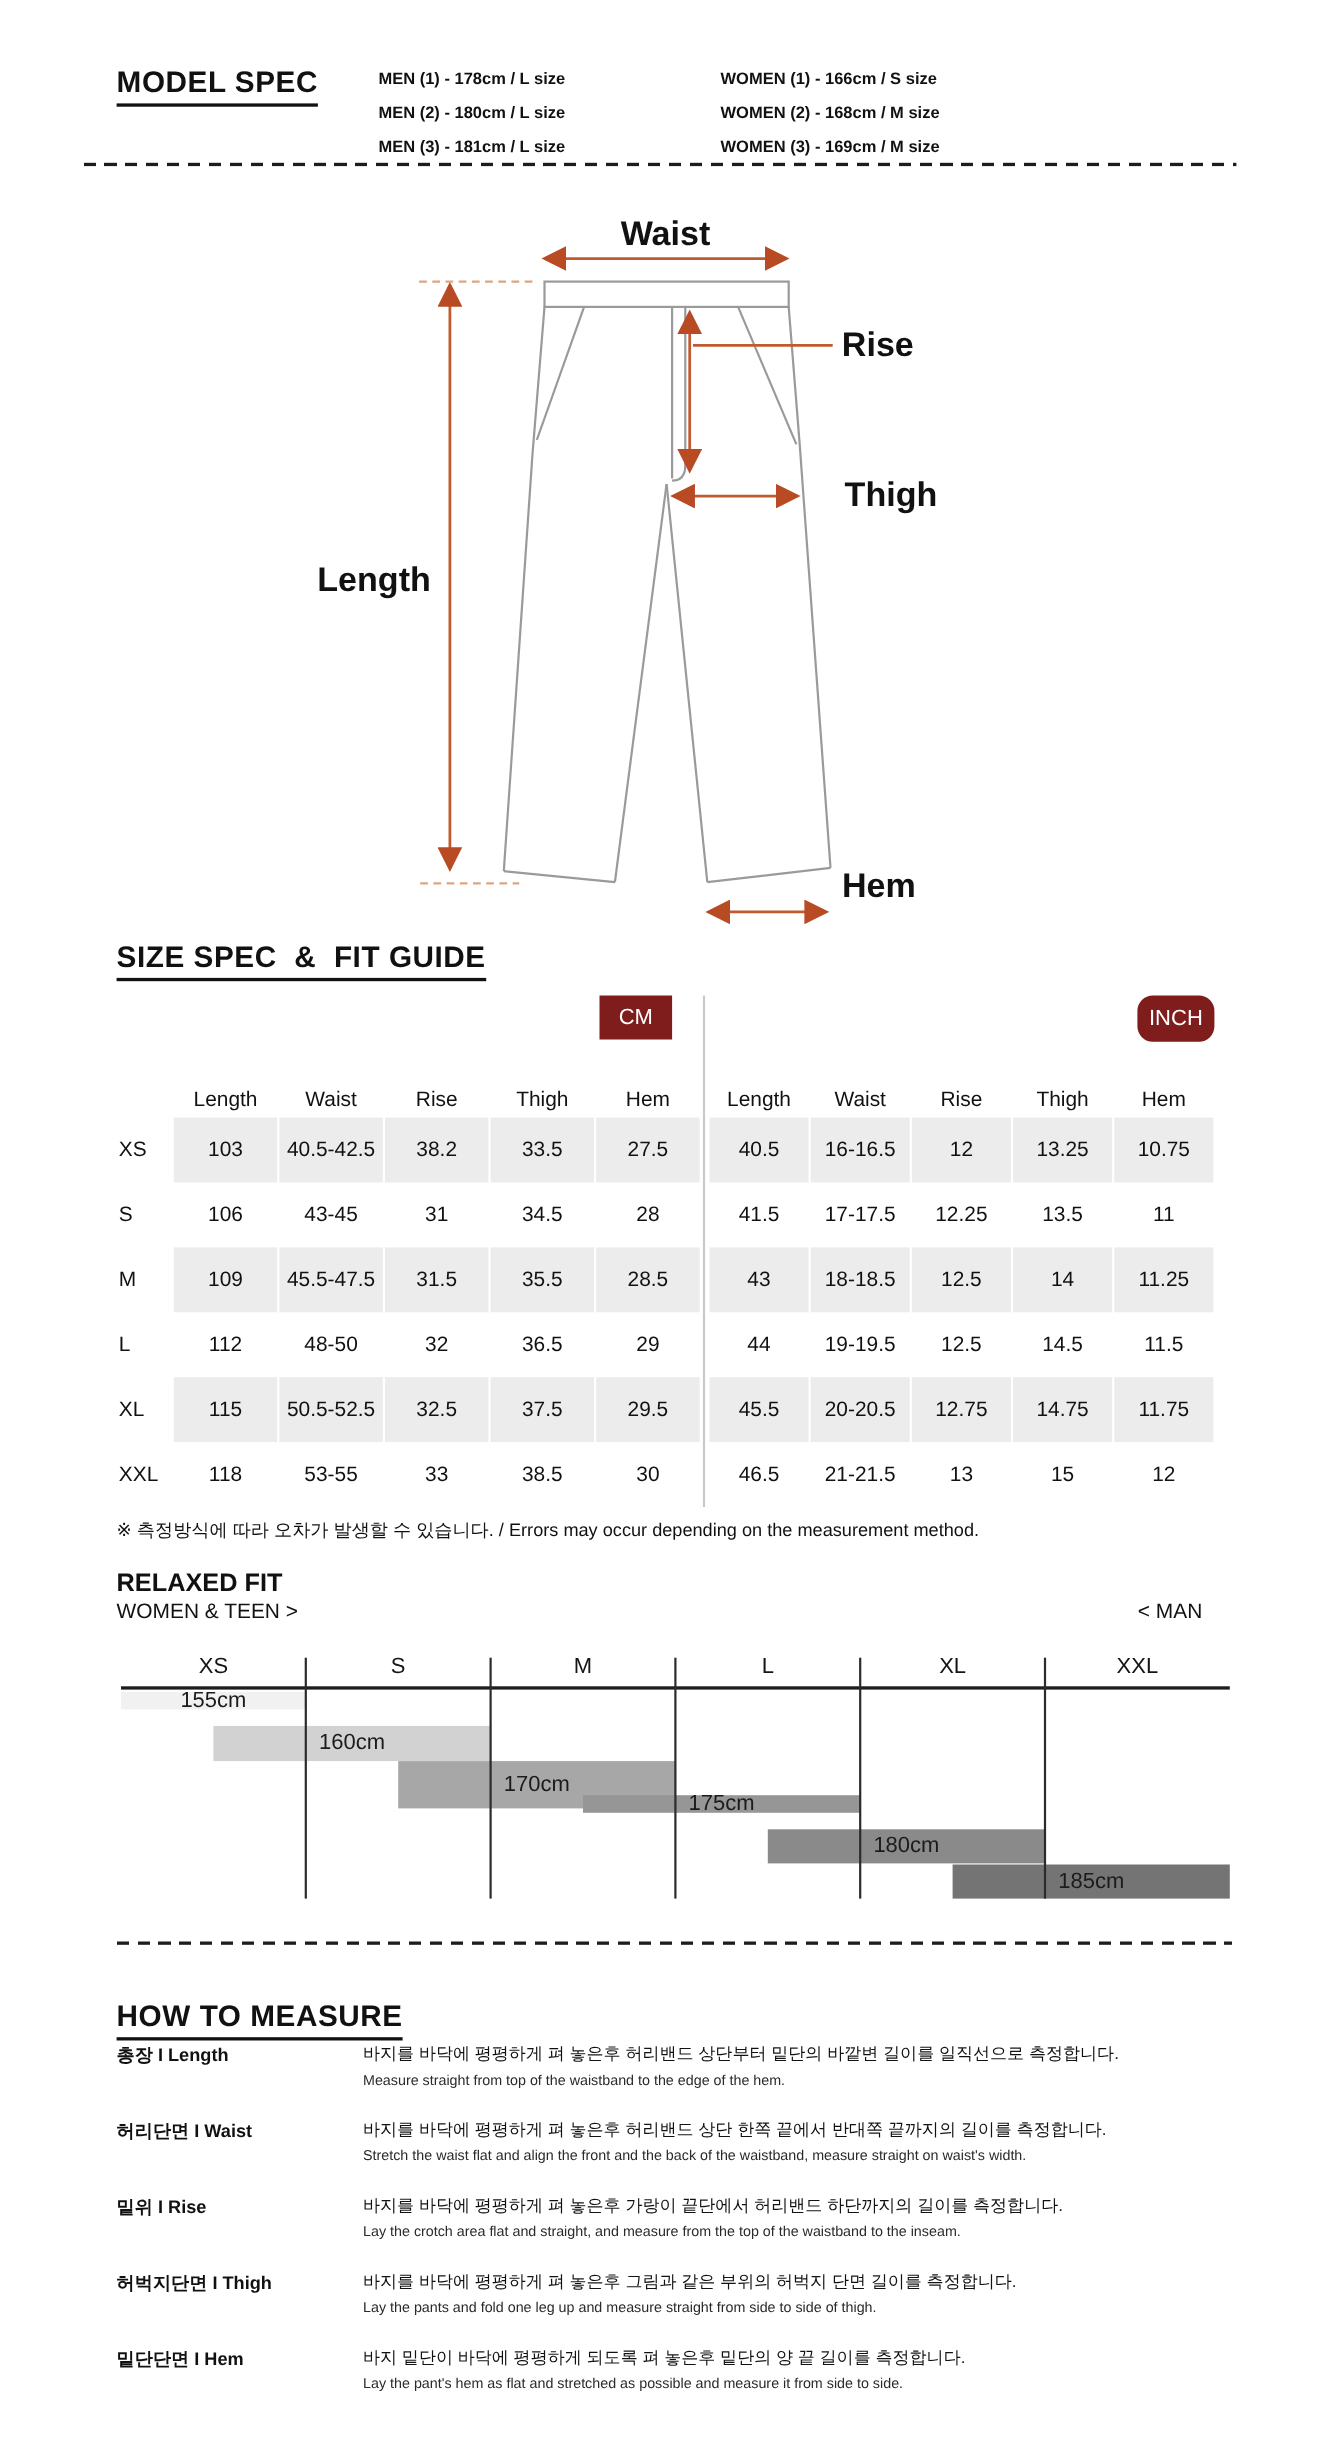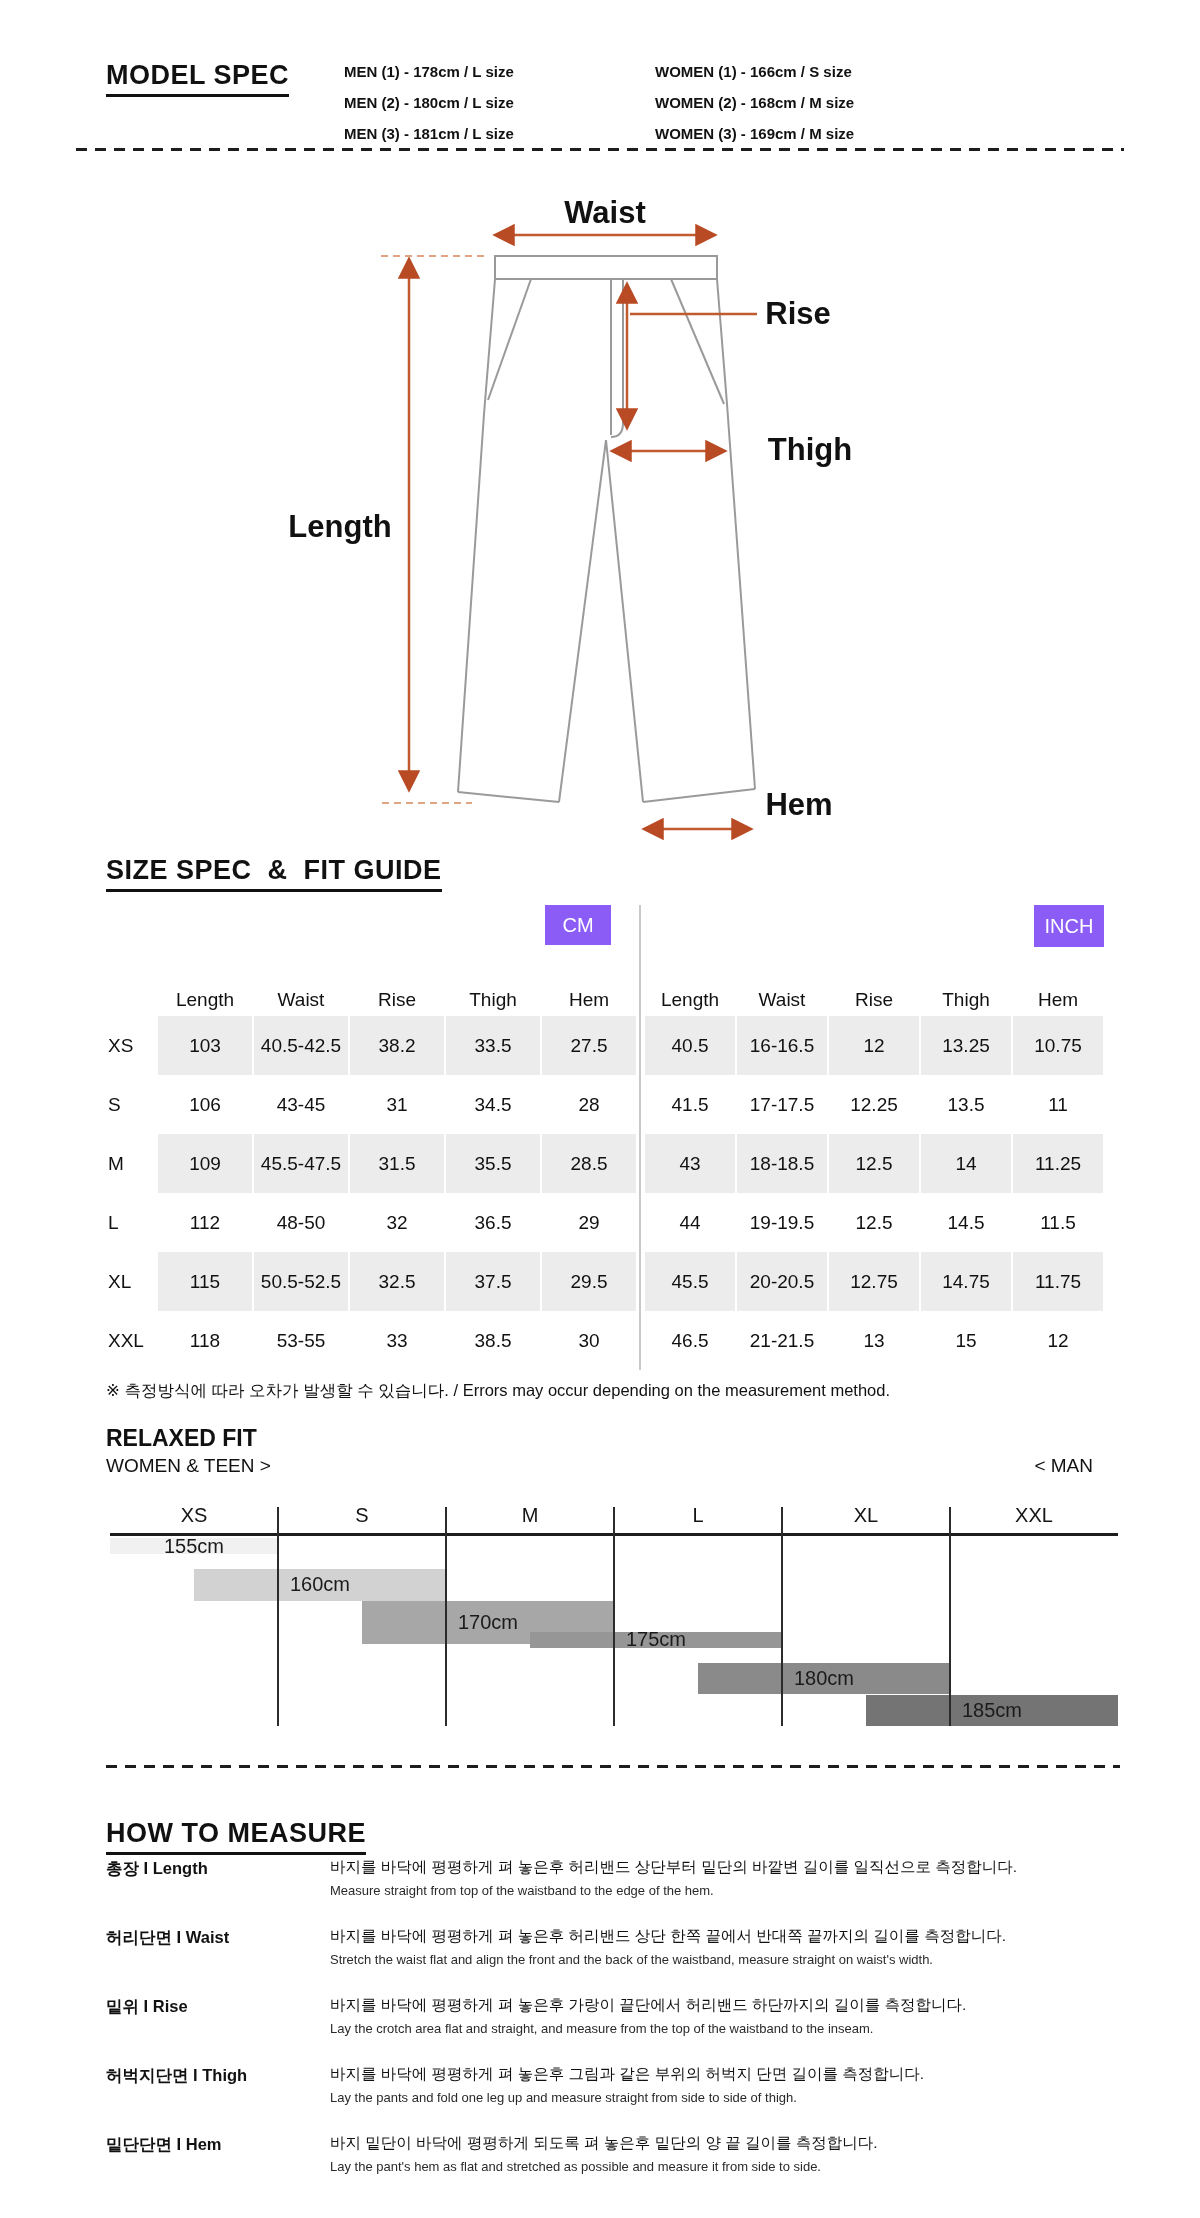--- a/index.html
+++ b/index.html
@@ -19,21 +19,21 @@
   
   .thead{display:grid;column-gap:2px;font-size:19px;}
   .thead .hcell{display:flex;align-items:center;justify-content:center;}
   .tbody{display:grid;}
   .trow{display:grid;column-gap:2px;height:59px;}
   .tcell,.tlabel{display:flex;align-items:center;justify-content:center;font-size:19px;}
   .trow.shaded .tcell{background:#ececec;}
   .tlabel{justify-content:flex-start;padding-left:2px;background:none !important;}
   .cm-grid{grid-template-columns:50px repeat(5,94px);}
   .inch-grid{grid-template-columns:repeat(5,90px);}
-  .unit-badge{background:#8b5cf6;color:#fff;display:flex;align-items:center;justify-content:center;
+  .unit-badge{background:#7f1d1d;color:#fff;display:flex;align-items:center;justify-content:center;
     font-size:20px;}
   .v-divider{width:2px;background:#c9c9c9;}
   .note{font-size:16.5px;}
   
   .fit-title{font-size:23px;font-weight:bold;}
   .fit-side{font-size:19px;}
   #fit-chart{position:absolute;}
   .fc-label{position:absolute;top:0;height:26px;display:flex;align-items:center;justify-content:center;
     font-size:20px;color:#151515;}
   .fc-axis{position:absolute;left:0;top:31px;width:100%;height:3px;background:#1d1d1d;z-index:2;}
@@ -109,21 +109,21 @@
     <text x="340" y="352" text-anchor="middle">Length</text>
     <text x="799" y="630" text-anchor="middle">Hem</text>
   </g>
 </svg>
 
 <div class="abs h-main" style="left:106px;top:855px;">
   <span class="underlined">SIZE SPEC  &amp;  FIT GUIDE</span>
 </div>
 
 <div class="abs unit-badge" style="left:545px;top:905px;width:66px;height:40px;">CM</div>
-<div class="abs unit-badge" style="left:1034px;top:905px;width:70px;height:42px;">INCH</div>
+<div class="abs unit-badge" style="left:1034px;top:905px;width:70px;height:42px;border-radius:14px;">INCH</div>
 
 <div class="abs v-divider" style="left:639px;top:905px;height:465px;"></div>
 
 <div class="abs thead cm-grid" style="left:106px;top:988px;height:24px;" id="cm-head">
     <div class="hcell"></div>
     <div class="hcell">Length</div>
     <div class="hcell">Waist</div>
     <div class="hcell">Rise</div>
     <div class="hcell">Thigh</div>
     <div class="hcell">Hem</div>

